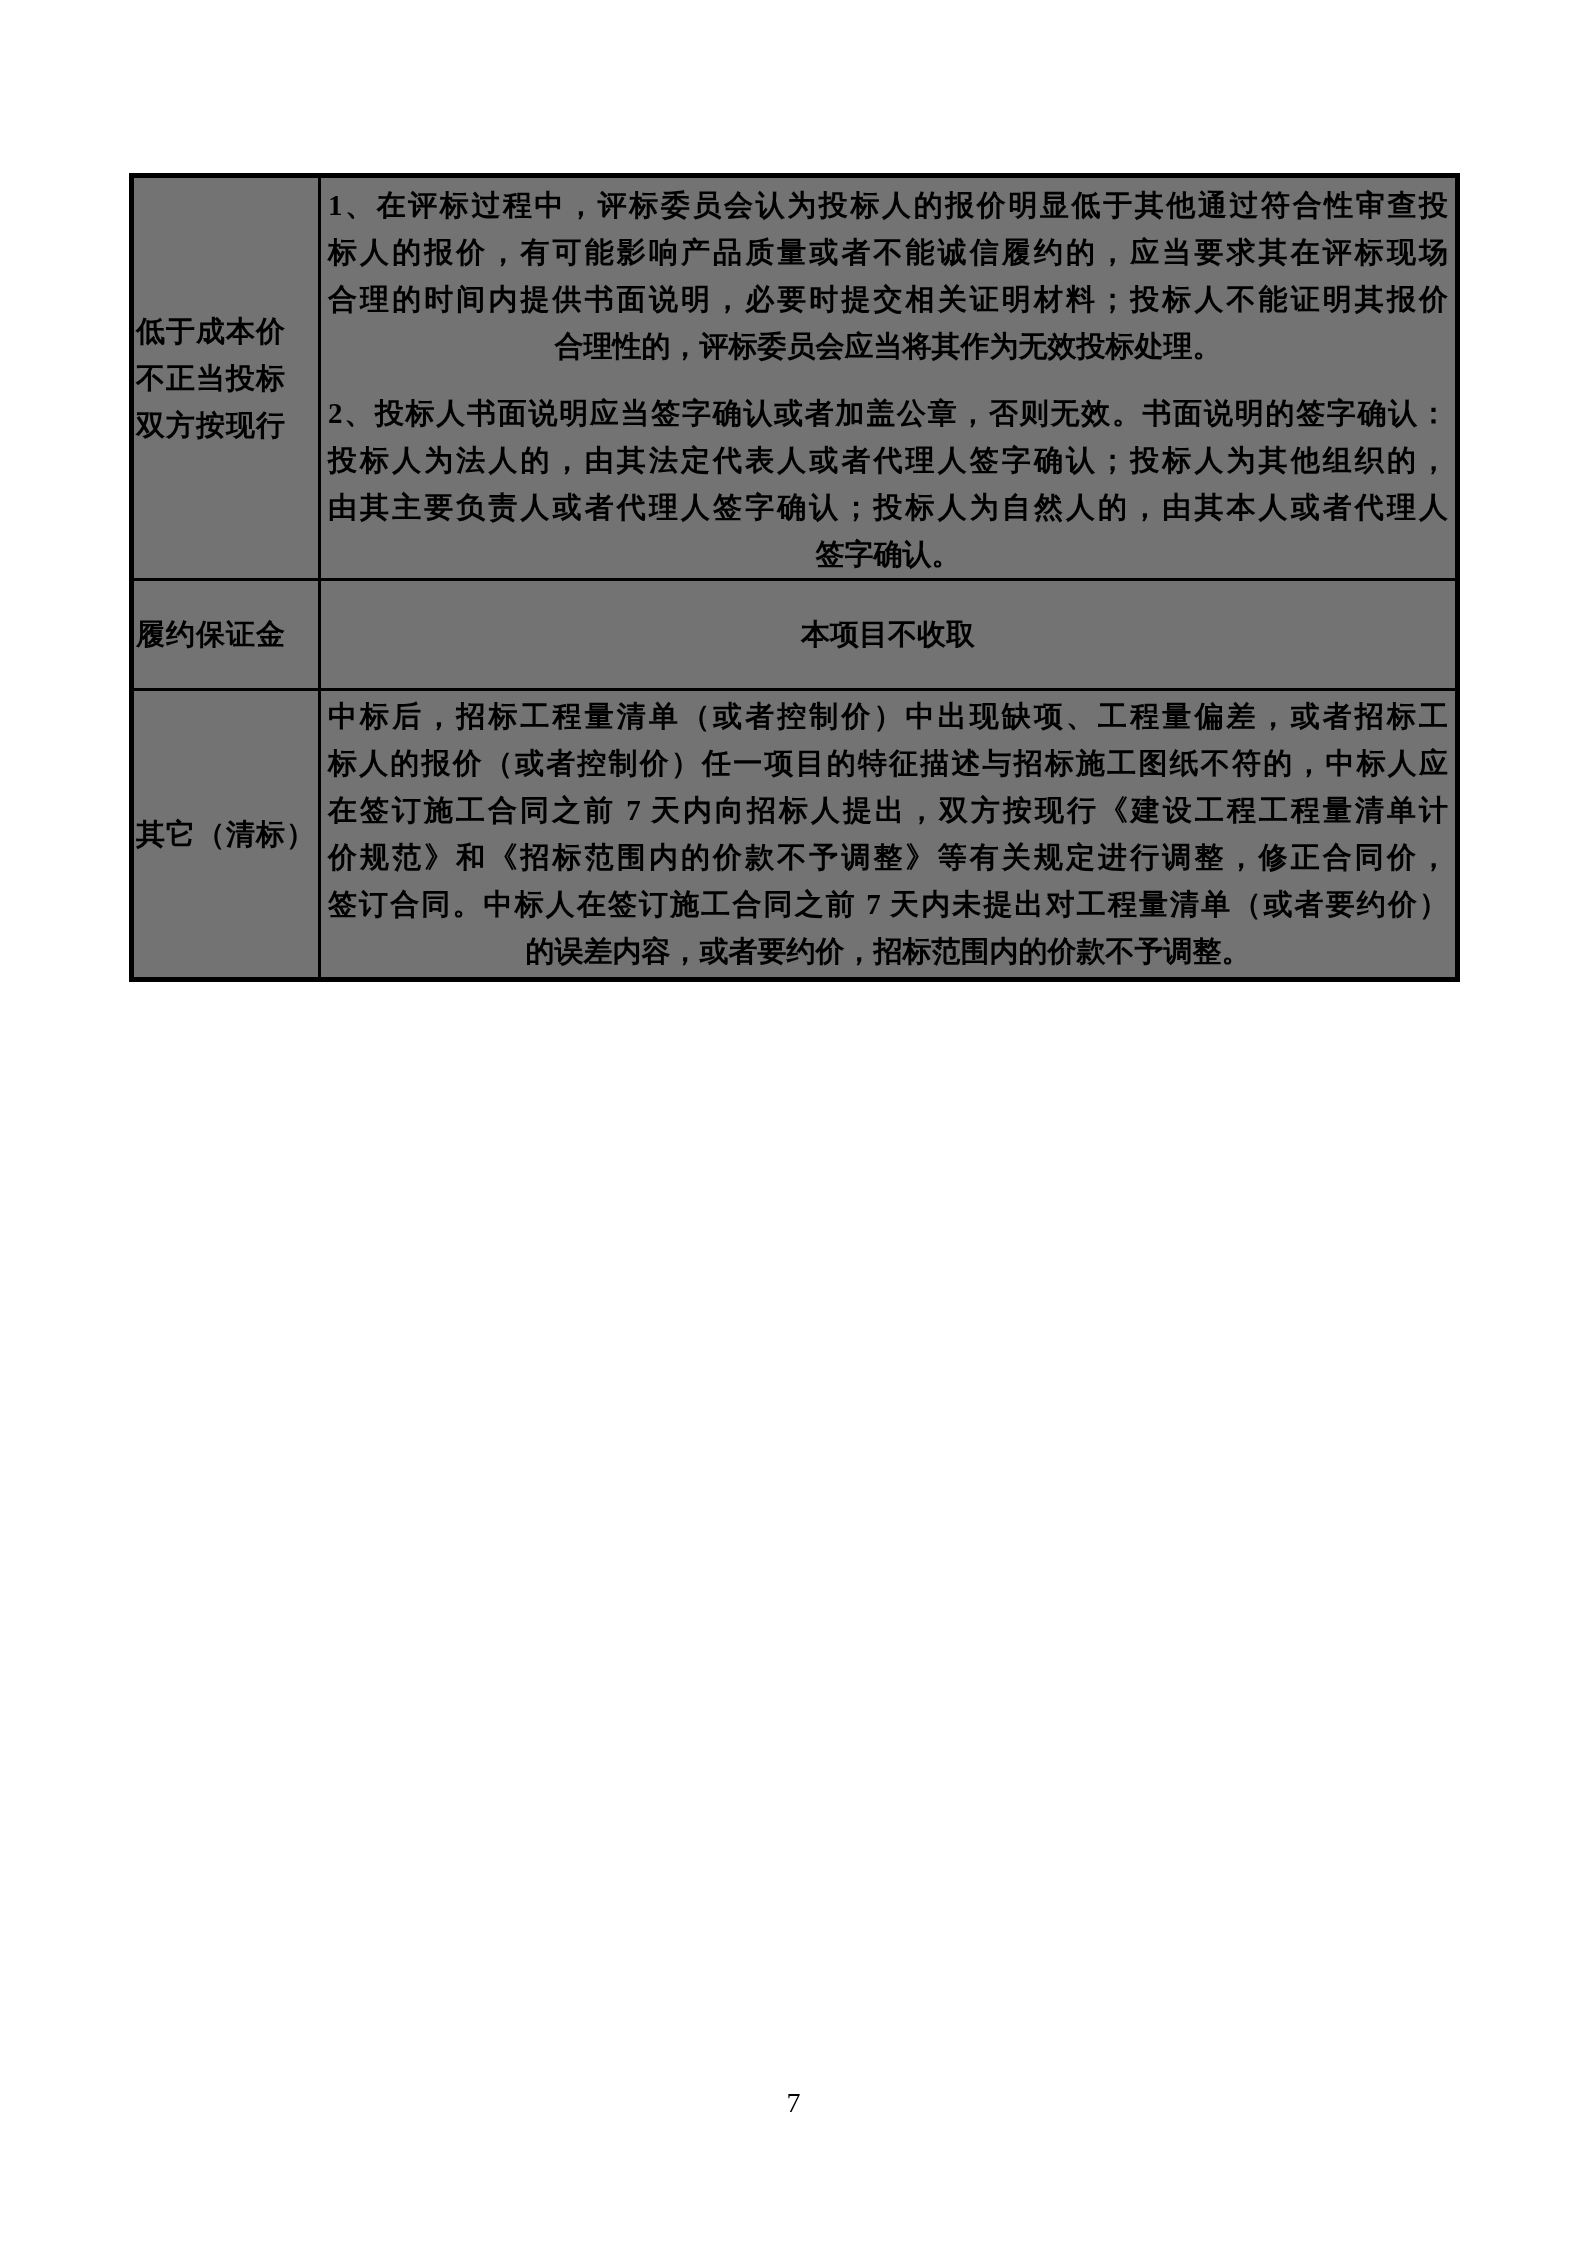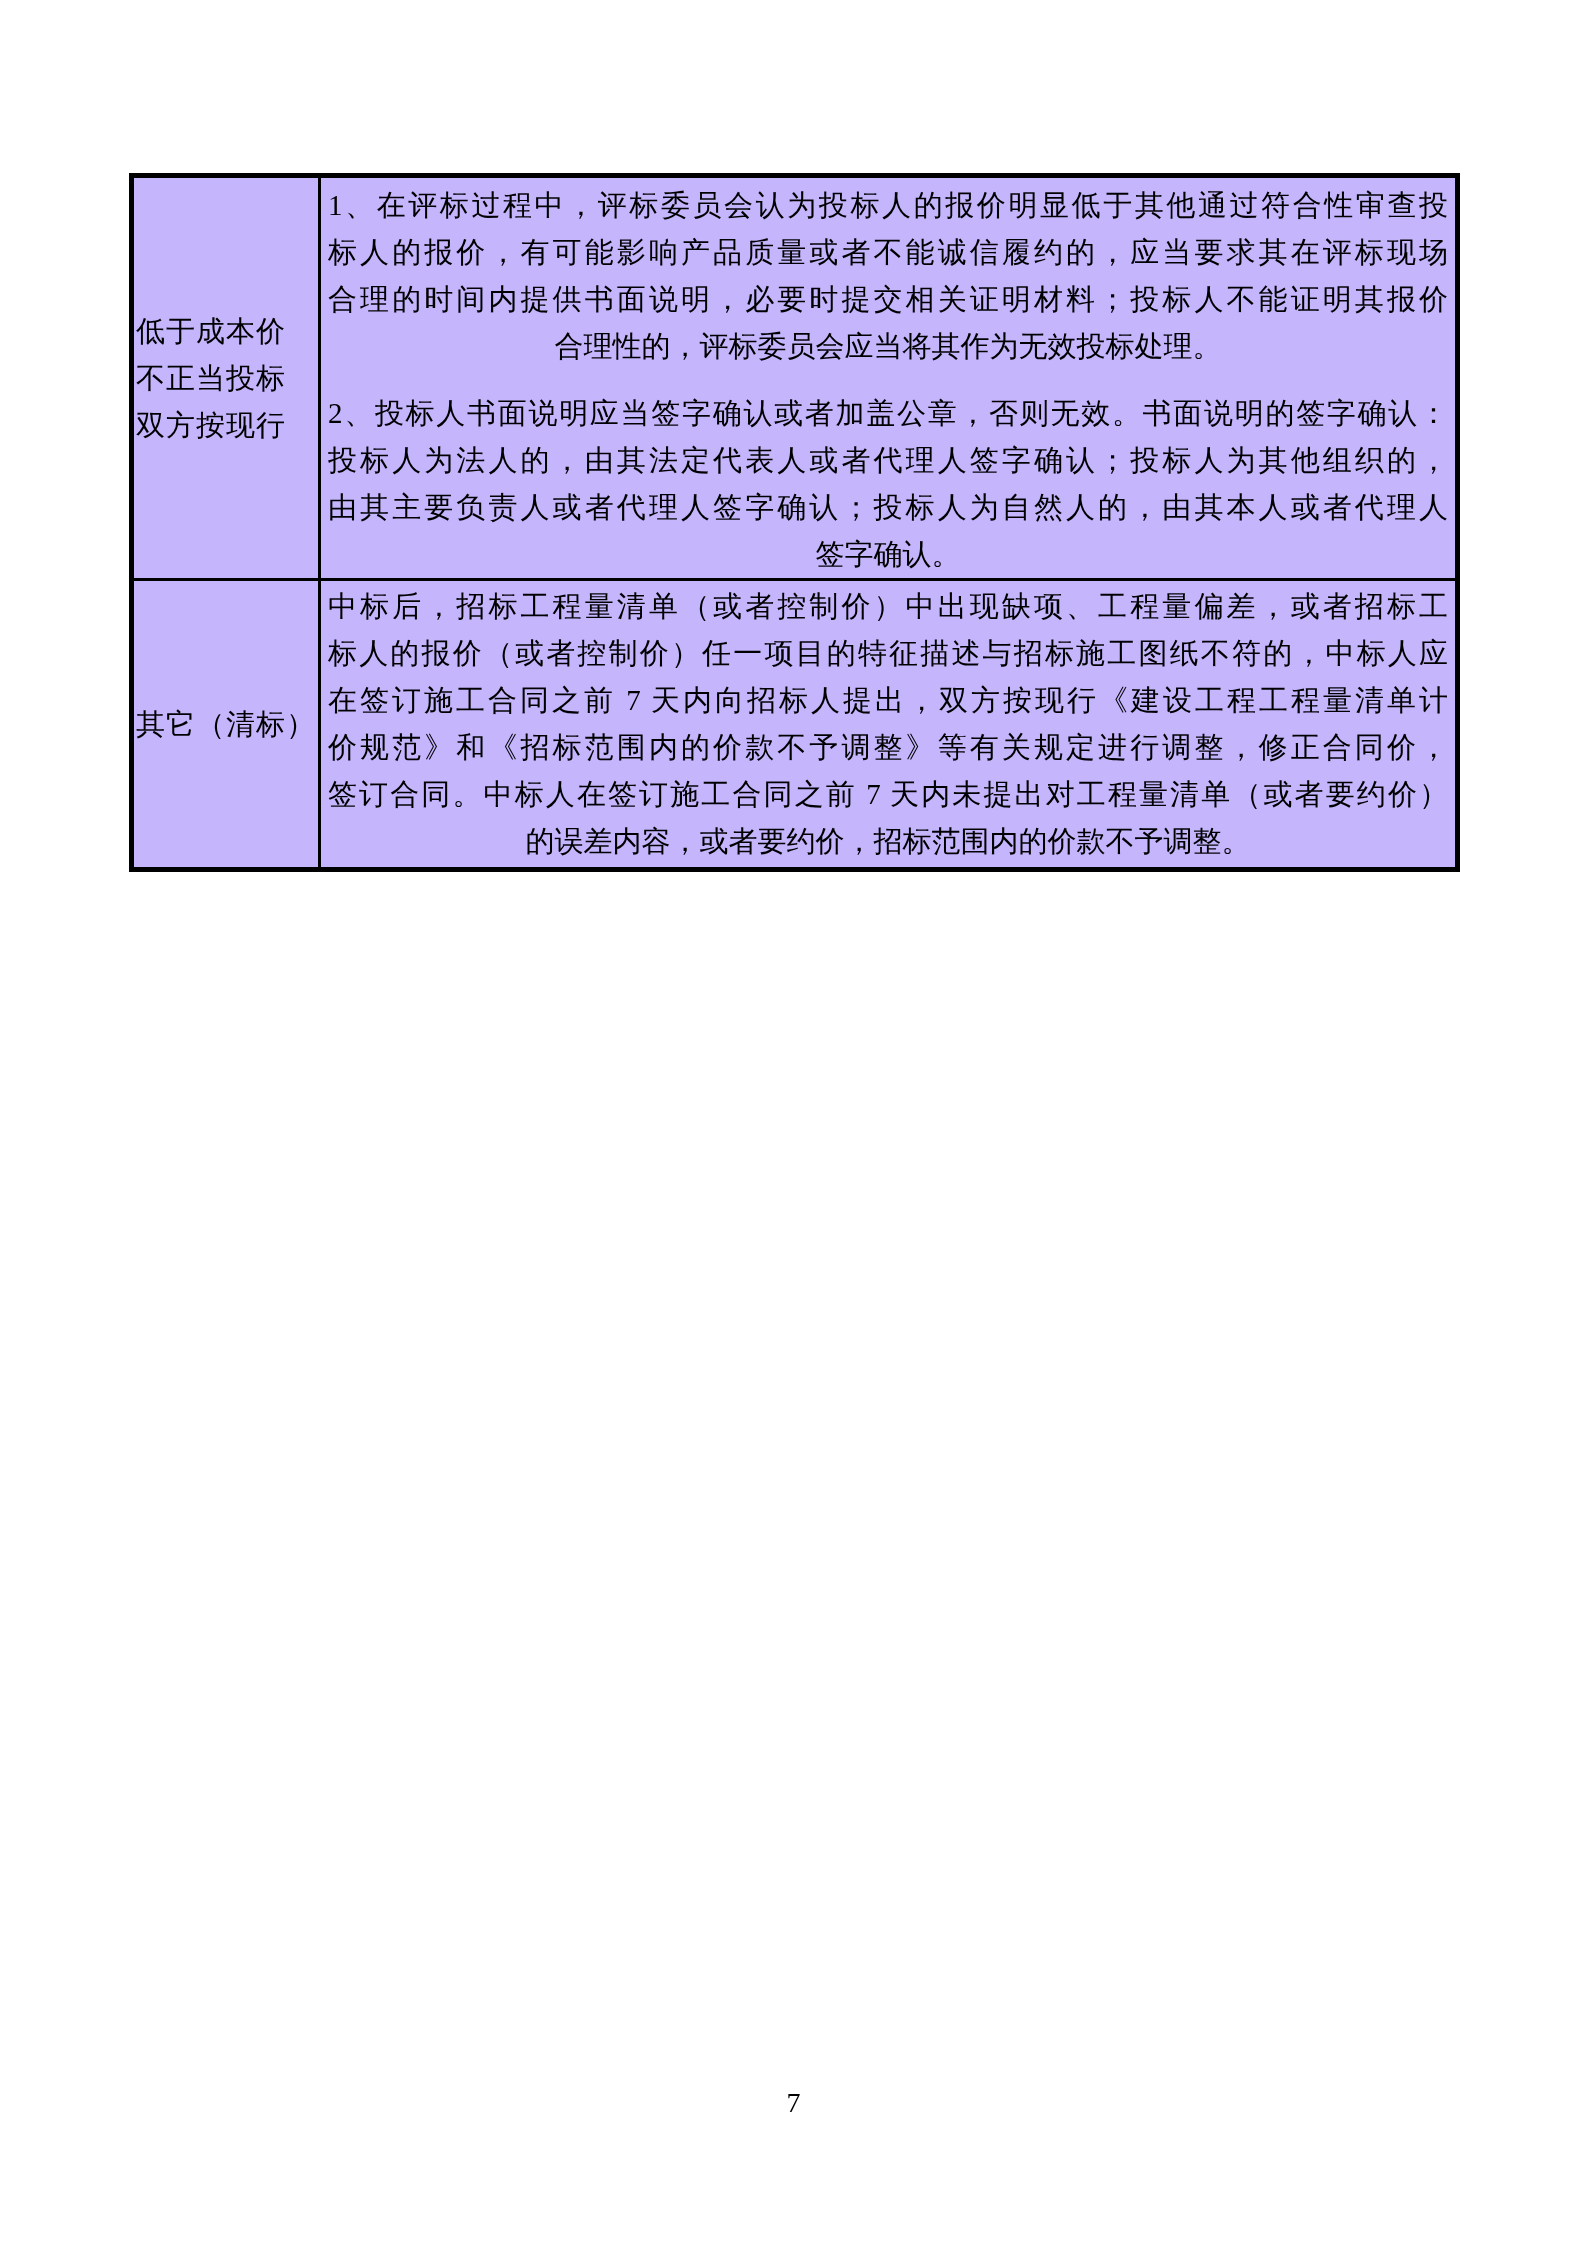--- a/index.html
+++ b/index.html
@@ -21,24 +21,24 @@
     left: 129px;
     top: 173px;
     width: 1331px;
     border-collapse: collapse;
     table-layout: fixed;
     border: 5px solid #000000;
   }
   table.doc-table th,
   table.doc-table td {
     border: 3px solid #000000;
-    font-weight: normal;
+    font-weight: bold;
     font-size: 29px;
     color: #000000;
-    background: #c4b5fd;
+    background: #737373;
   }
   table.doc-table th {
     vertical-align: middle;
     text-align: left;
     padding: 0 2px;
   }
   .hline {
     line-height: 47px;
     letter-spacing: 1px;
     white-space: nowrap;
@@ -102,20 +102,30 @@
               <div class="bline">合理性的，评标委员会应当将其作为无效投标处理。</div>
             </div>
             <div class="para">
               <div class="bline just">2、投标人书面说明应当签字确认或者加盖公章，否则无效。书面说明的签字确认：</div>
               <div class="bline just">投标人为法人的，由其法定代表人或者代理人签字确认；投标人为其他组织的，</div>
               <div class="bline just">由其主要负责人或者代理人签字确认；投标人为自然人的，由其本人或者代理人</div>
               <div class="bline">签字确认。</div>
             </div>
           </td>
       </tr>
+      <tr class="row-1" style="height:110px">
+        <th>
+            <div class="hline">履约保证金</div>
+          </th>
+        <td class="cell-content">
+            <div class="para">
+              <div class="bline">本项目不收取</div>
+            </div>
+          </td>
+      </tr>
       <tr class="row-2" style="height:290px">
         <th>
             <div class="hline">其它（清标）</div>
           </th>
         <td class="cell-content">
             <div class="para">
               <div class="bline just">中标后，招标工程量清单（或者控制价）中出现缺项、工程量偏差，或者招标工</div>
               <div class="bline just">标人的报价（或者控制价）任一项目的特征描述与招标施工图纸不符的，中标人应</div>
               <div class="bline just">在签订施工合同之前 7 天内向招标人提出，双方按现行《建设工程工程量清单计</div>
               <div class="bline just">价规范》和《招标范围内的价款不予调整》等有关规定进行调整，修正合同价，</div>

